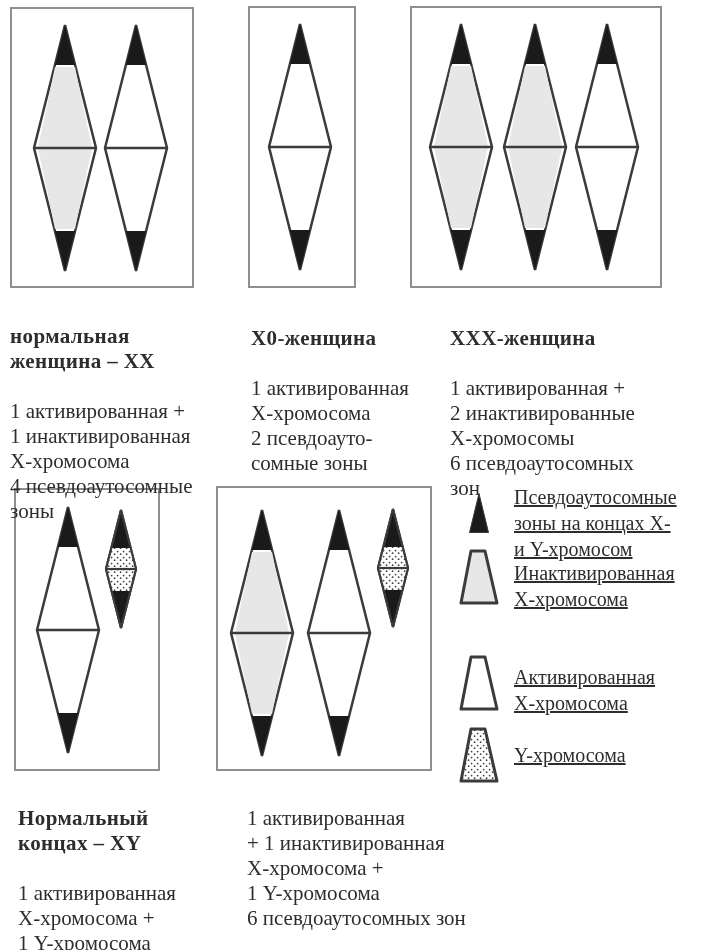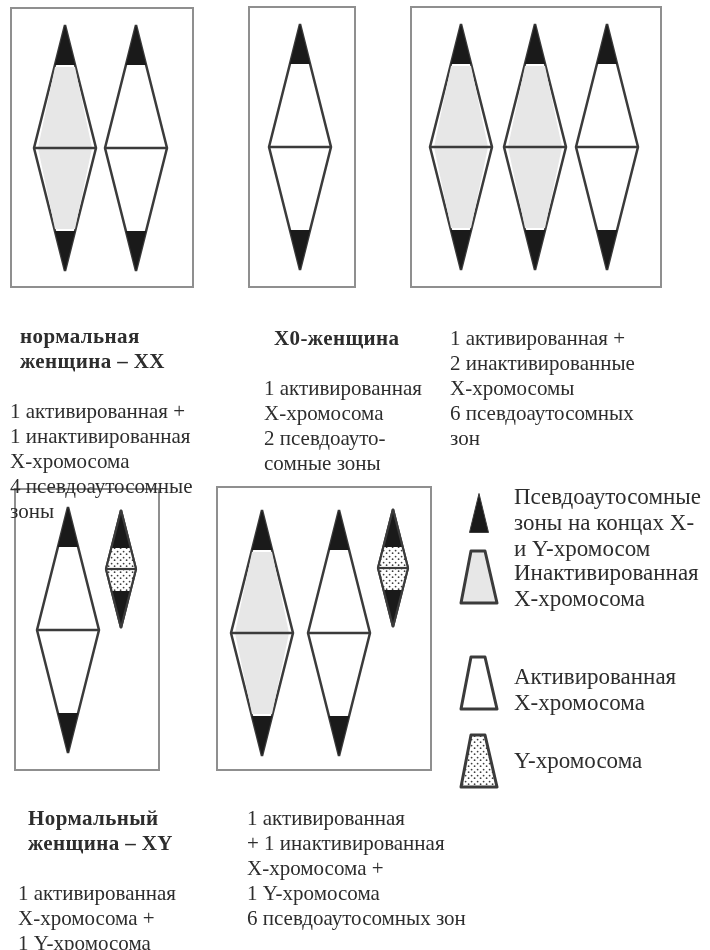--- a/index.html
+++ b/index.html
@@ -9,27 +9,27 @@
   }
   .panel-box{
     position:absolute;box-sizing:border-box;background:#fff;
     border:2px solid var(--panel-border,#8f8f8f);
   }
   .panel-box svg{display:block;}
   .caption{
     position:absolute;white-space:pre-line;
     font-size:21px;line-height:25px;color:var(--text,#2d2d2d);
   }
-  .cap-title{font-weight:bold;letter-spacing:0.4px;margin-left:10px;}
+  .cap-title{font-weight:bold;letter-spacing:0.4px;}
   .legend{position:absolute;left:456px;top:484px;width:252px;height:316px;}
   .legend-item{position:absolute;left:0;width:252px;}
   .legend-icon{position:absolute;}
   .legend-label{
     position:absolute;left:58px;width:196px;white-space:pre-line;
-    font-size:23px;line-height:26px;color:var(--text,#2d2d2d);
+    font-size:20px;line-height:26px;color:var(--text,#2d2d2d);text-decoration:underline;
   }
 </style>
 </head>
 <body>
 
 <div class="stage">
 
   <svg width="0" height="0" style="position:absolute" aria-hidden="true">
     <defs>
       <pattern id="dots" width="6" height="6" patternUnits="userSpaceOnUse">
@@ -100,39 +100,40 @@
   <div class="caption" style="left:10px;top:299px;width:235px">
     <div class="cap-title">нормальная
 женщина – XX</div>
     <div class="cap-desc">1 активированная +
 1 инактивированная
 X-хромосома
 4 псевдоаутосомные
 зоны</div>
   </div>
 
-  <div class="caption" style="left:264px;top:301px;width:195px">
+  <div class="caption" style="left:251px;top:301px;width:195px">
     <div class="cap-title">X0-женщина</div>
     <div class="cap-desc">1 активированная
 X-хромосома
 2 псевдоауто-
 сомные зоны</div>
   </div>
 
   <div class="caption" style="left:450px;top:301px;width:245px">
+    <div class="cap-title">XXX-женщина</div>
     <div class="cap-desc">1 активированная +
 2 инактивированные
 X-хромосомы
 6 псевдоаутосомных
 зон</div>
   </div>
 
   <div class="caption" style="left:18px;top:781px;width:225px">
     <div class="cap-title">Нормальный
-женщина – XY</div>
+концах – XY</div>
     <div class="cap-desc">1 активированная
 X-хромосома +
 1 Y-хромосома
 4 псевдоаутосомных
 зоны</div>
   </div>
 
   <div class="caption" style="left:247px;top:781px;width:300px">
     <div class="cap-desc">1 активированная
 + 1 инактивированная
@@ -161,21 +162,21 @@
     </div>
 
     <div class="legend-item" style="top:168px;height:70px">
       <svg class="legend-icon" style="left:2px;top:2px" width="42" height="58">
         <polygon points="13,3 27,3 39,55 3,55" style="fill:var(--activated-x-fill,#ffffff);stroke:var(--chromosome-outline,#3b3b3b)" stroke-width="3" stroke-linejoin="round"></polygon>
       </svg>
       <div class="legend-label" style="top:12px">Активированная
 X-хромосома</div>
     </div>
 
-    <div class="legend-item" style="top:244px;height:70px">
+    <div class="legend-item" style="top:238px;height:70px">
       <svg class="legend-icon" style="left:2px;top:4px" width="42" height="58">
         <polygon points="13,3 27,3 39,55 3,55" fill="url(#dots)" style="stroke:var(--chromosome-outline,#3b3b3b)" stroke-width="3" stroke-linejoin="round"></polygon>
       </svg>
       <div class="legend-label" style="top:20px">Y-хромосома</div>
     </div>
 
   </div>
 </div>
 
 </body></html>

